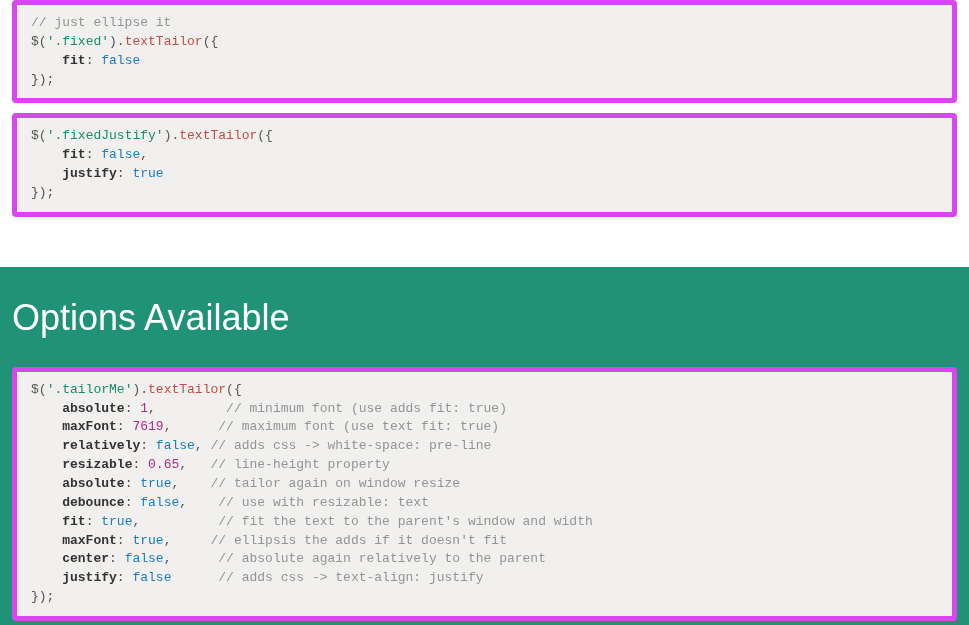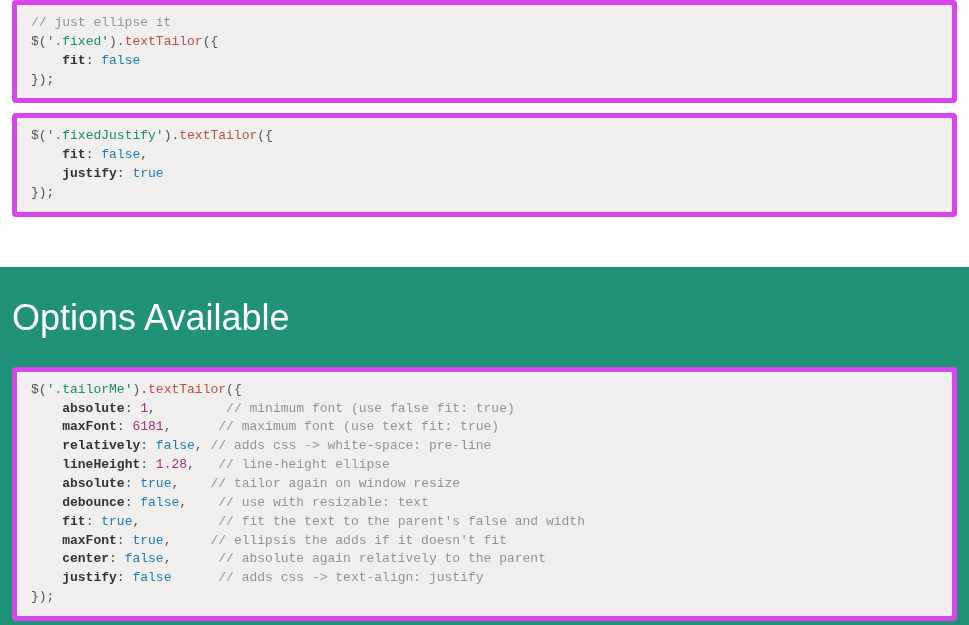--- a/index.html
+++ b/index.html
@@ -57,25 +57,25 @@
     <span class="tok-key">fit</span><span class="tok-punct">: </span><span class="tok-bool">false</span><span class="tok-punct">,</span>
     <span class="tok-key">justify</span><span class="tok-punct">: </span><span class="tok-bool">true</span>
 <span class="tok-punct">});</span></pre>
 
 </div>
 
 <div class="green-section">
   <h2 class="section-title">Options Available</h2>
 
   <pre class="code-block"><span class="tok-dollar">$</span><span class="tok-punct">(</span><span class="tok-string">'.tailorMe'</span><span class="tok-punct">).</span><span class="tok-method">textTailor</span><span class="tok-punct">({</span>
-<span id="options-lines">    <span class="tok-key">absolute</span><span class="tok-punct">: </span><span class="tok-num">1</span><span class="tok-punct">,</span>         <span class="tok-comment">// minimum font (use false fit: true)</span>
-    <span class="tok-key">maxFont</span><span class="tok-punct">: </span><span class="tok-num">6181</span><span class="tok-punct">,</span>      <span class="tok-comment">// maximum font (use text fit: true)</span>
+<span id="options-lines">    <span class="tok-key">absolute</span><span class="tok-punct">: </span><span class="tok-num">1</span><span class="tok-punct">,</span>         <span class="tok-comment">// minimum font (use adds fit: true)</span>
+    <span class="tok-key">maxFont</span><span class="tok-punct">: </span><span class="tok-num">7619</span><span class="tok-punct">,</span>      <span class="tok-comment">// maximum font (use text fit: true)</span>
     <span class="tok-key">relatively</span><span class="tok-punct">: </span><span class="tok-bool">false</span><span class="tok-punct">,</span> <span class="tok-comment">// adds css -&gt; white-space: pre-line</span>
-    <span class="tok-key">lineHeight</span><span class="tok-punct">: </span><span class="tok-num">1.28</span><span class="tok-punct">,</span>   <span class="tok-comment">// line-height ellipse</span>
+    <span class="tok-key">resizable</span><span class="tok-punct">: </span><span class="tok-num">0.65</span><span class="tok-punct">,</span>   <span class="tok-comment">// line-height property</span>
     <span class="tok-key">absolute</span><span class="tok-punct">: </span><span class="tok-bool">true</span><span class="tok-punct">,</span>    <span class="tok-comment">// tailor again on window resize</span>
     <span class="tok-key">debounce</span><span class="tok-punct">: </span><span class="tok-bool">false</span><span class="tok-punct">,</span>    <span class="tok-comment">// use with resizable: text</span>
-    <span class="tok-key">fit</span><span class="tok-punct">: </span><span class="tok-bool">true</span><span class="tok-punct">,</span>          <span class="tok-comment">// fit the text to the parent's false and width</span>
+    <span class="tok-key">fit</span><span class="tok-punct">: </span><span class="tok-bool">true</span><span class="tok-punct">,</span>          <span class="tok-comment">// fit the text to the parent's window and width</span>
     <span class="tok-key">maxFont</span><span class="tok-punct">: </span><span class="tok-bool">true</span><span class="tok-punct">,</span>     <span class="tok-comment">// ellipsis the adds if it doesn't fit</span>
     <span class="tok-key">center</span><span class="tok-punct">: </span><span class="tok-bool">false</span><span class="tok-punct">,</span>      <span class="tok-comment">// absolute again relatively to the parent</span>
     <span class="tok-key">justify</span><span class="tok-punct">: </span><span class="tok-bool">false</span><span class="tok-punct"></span>      <span class="tok-comment">// adds css -&gt; text-align: justify</span>
 </span><span class="tok-punct">});</span></pre>
 
 </div>
 
 </body></html>

